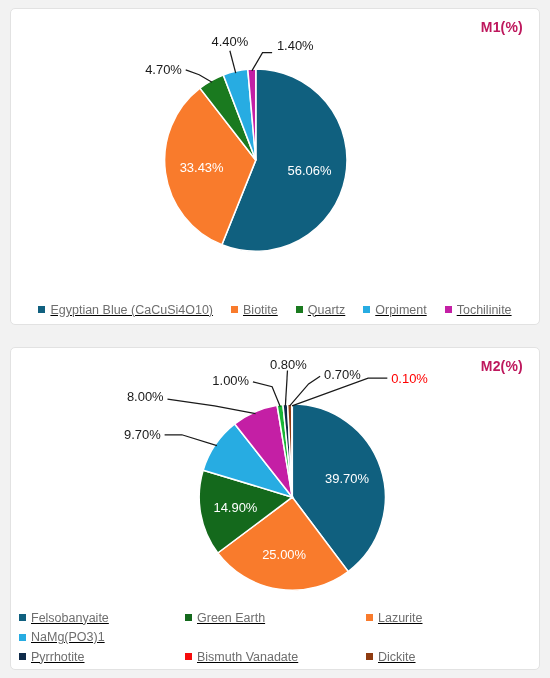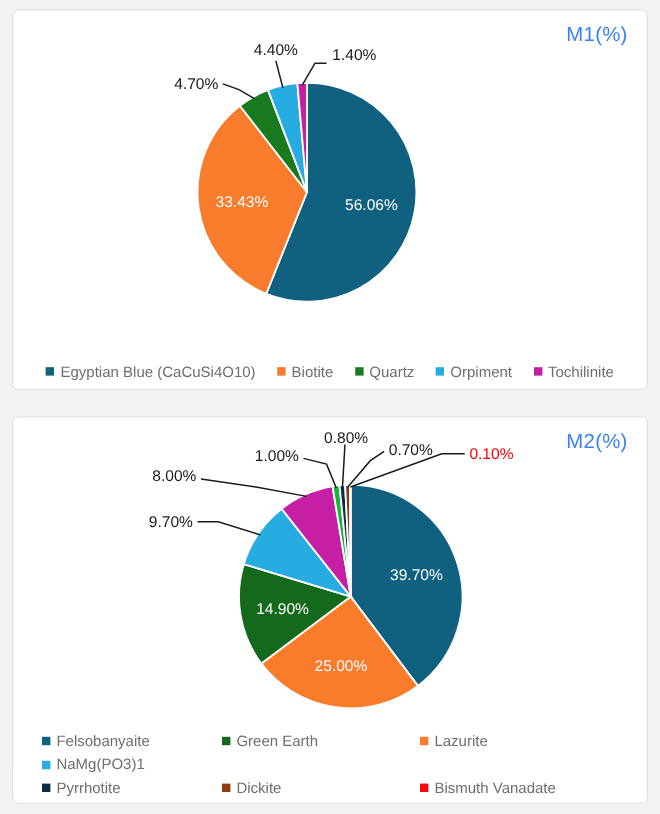--- a/index.html
+++ b/index.html
@@ -17,53 +17,55 @@
     border-radius:5px;
     box-sizing:border-box;
     overflow:hidden;
   }
   #card-m1{height:317px;margin-bottom:22px;}
   #card-m2{height:323px;}
 
   .chart-title{
     position:absolute;
     right:16px;top:10px;
-    font-size:17px;
-    color:#3b82f6;
+    font-size:14px;
+    color:#be185d;
     letter-spacing:.2px;
     white-space:nowrap;
+    font-weight:bold;
   }
   .plot{position:relative;width:100%;}
   #plot-m1{height:262px;}
   #plot-m2{height:258px;}
   .plot svg{display:block;width:100%;height:100%;}
 
   .legend{
     position:absolute;
     left:0;right:0;bottom:8px;
     box-sizing:border-box;
   }
   .legend-row{
     display:flex;
     align-items:center;
     justify-content:center;
     line-height:1;
   }
   #legend-m1 .legend-row{gap:18px;}
-  .legend-item{display:flex;align-items:center;gap:5px;white-space:nowrap;}
+  .legend-item{display:flex;align-items:center;gap:5px;white-space:nowrap;text-decoration:underline;}
   .legend-swatch{width:7px;height:7px;display:inline-block;flex:none;}
   .legend-label{font-size:12.5px;color:#6e6e6e;}
 
   #legend-m2{bottom:6px;}
   #legend-m2 .legend-row{
     display:grid;
     grid-template-columns:150px 165px 165px;
     justify-content:center;
     align-items:center;
     margin-bottom:7px;
+    gap:16px;
   }
   #legend-m2 .legend-row:last-child{margin-bottom:0;text-align:right;}
 </style>
 </head>
 <body>
 
 <div class="page">
 
   <div class="card" id="card-m1">
 
@@ -178,24 +180,24 @@
           <span class="legend-swatch" style="background:#27ace2"></span>
           <span class="legend-label">NaMg(PO3)1</span>
         </div>
       </div>
       <div class="legend-row">
         <div class="legend-item">
           <span class="legend-swatch" style="background:#0f2b4a"></span>
           <span class="legend-label">Pyrrhotite</span>
         </div>
         <div class="legend-item">
+          <span class="legend-swatch" style="background:#f60c0c"></span>
+          <span class="legend-label">Bismuth Vanadate</span>
+        </div>
+        <div class="legend-item">
           <span class="legend-swatch" style="background:#8f3b10"></span>
           <span class="legend-label">Dickite</span>
         </div>
-        <div class="legend-item">
-          <span class="legend-swatch" style="background:#f60c0c"></span>
-          <span class="legend-label">Bismuth Vanadate</span>
-        </div>
       </div>
     </div>
   </div>
 
 </div>
 
 </body></html>

